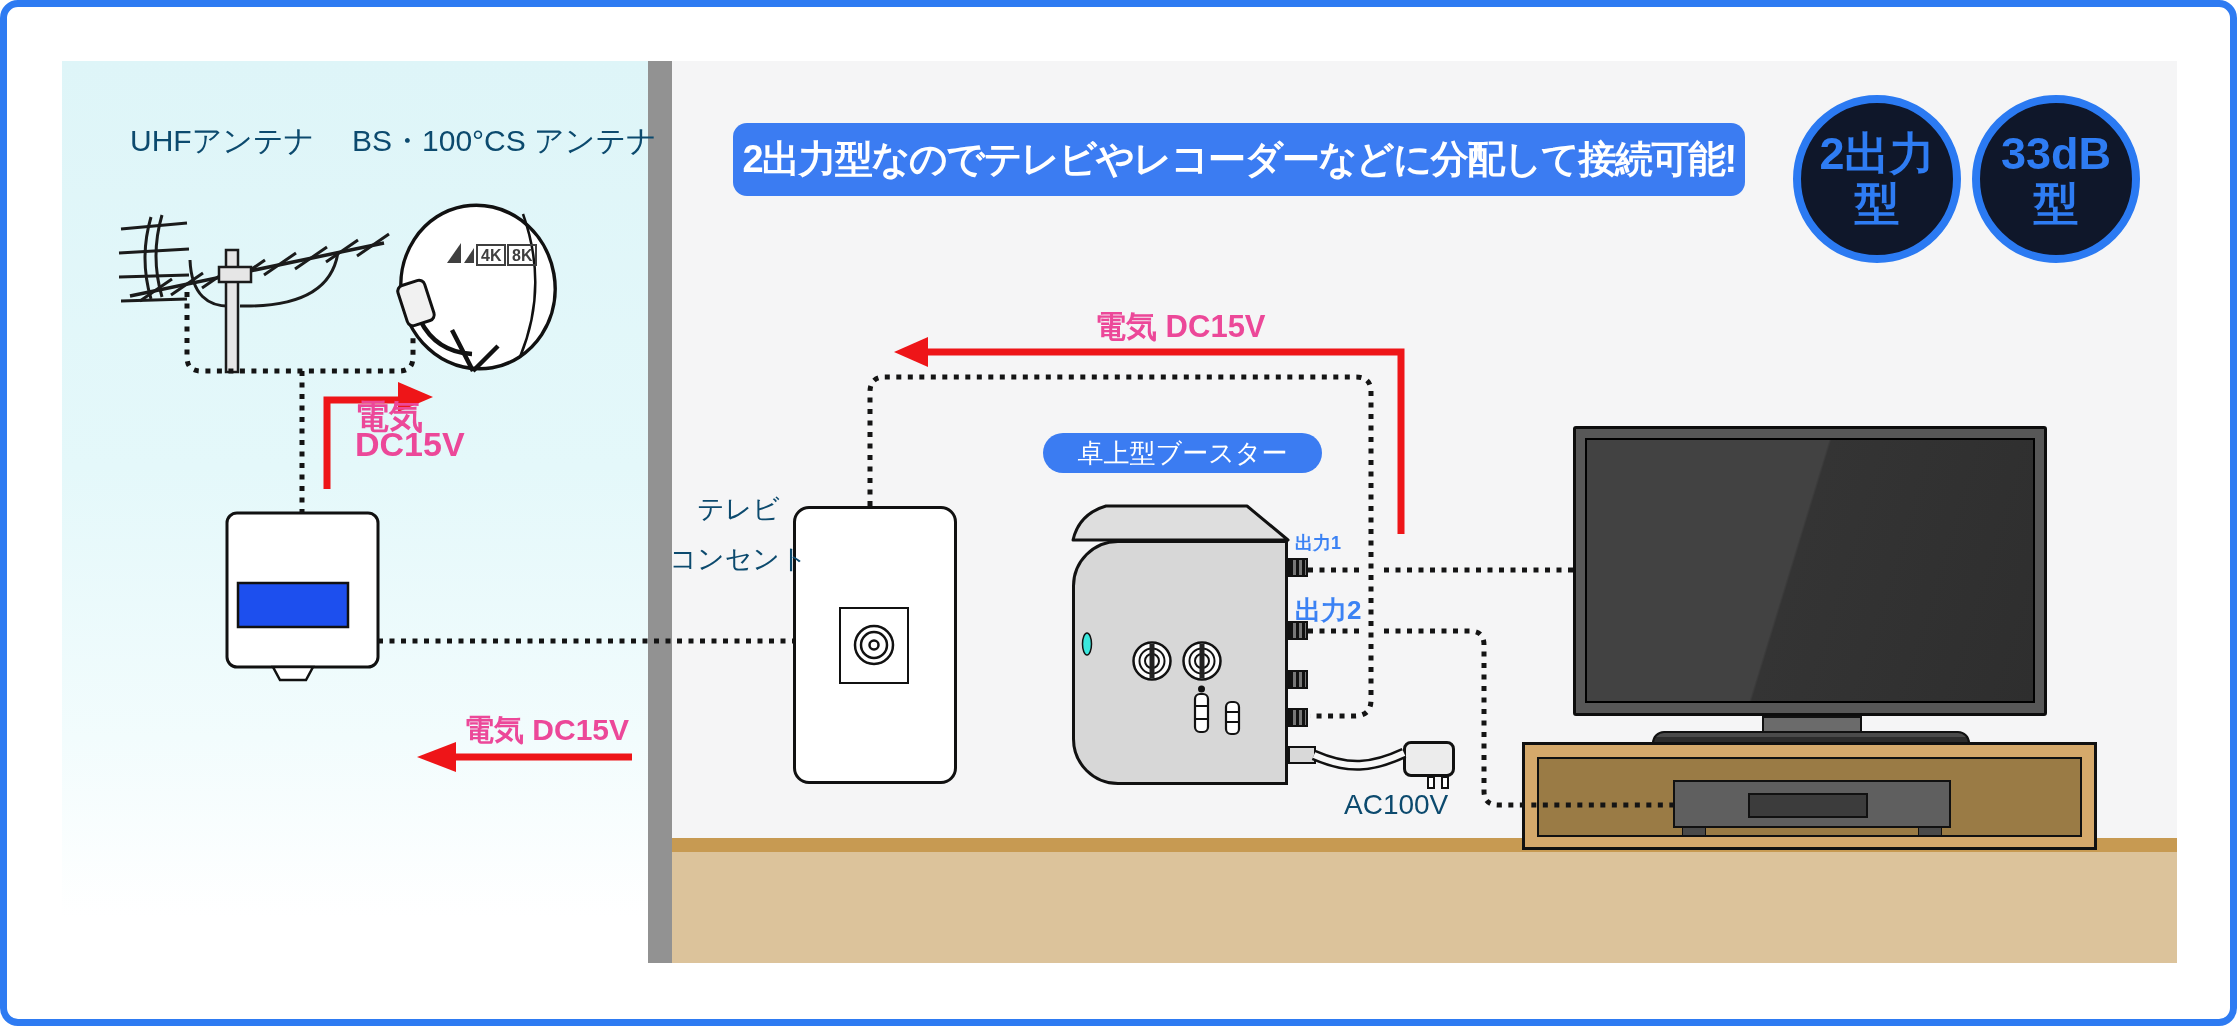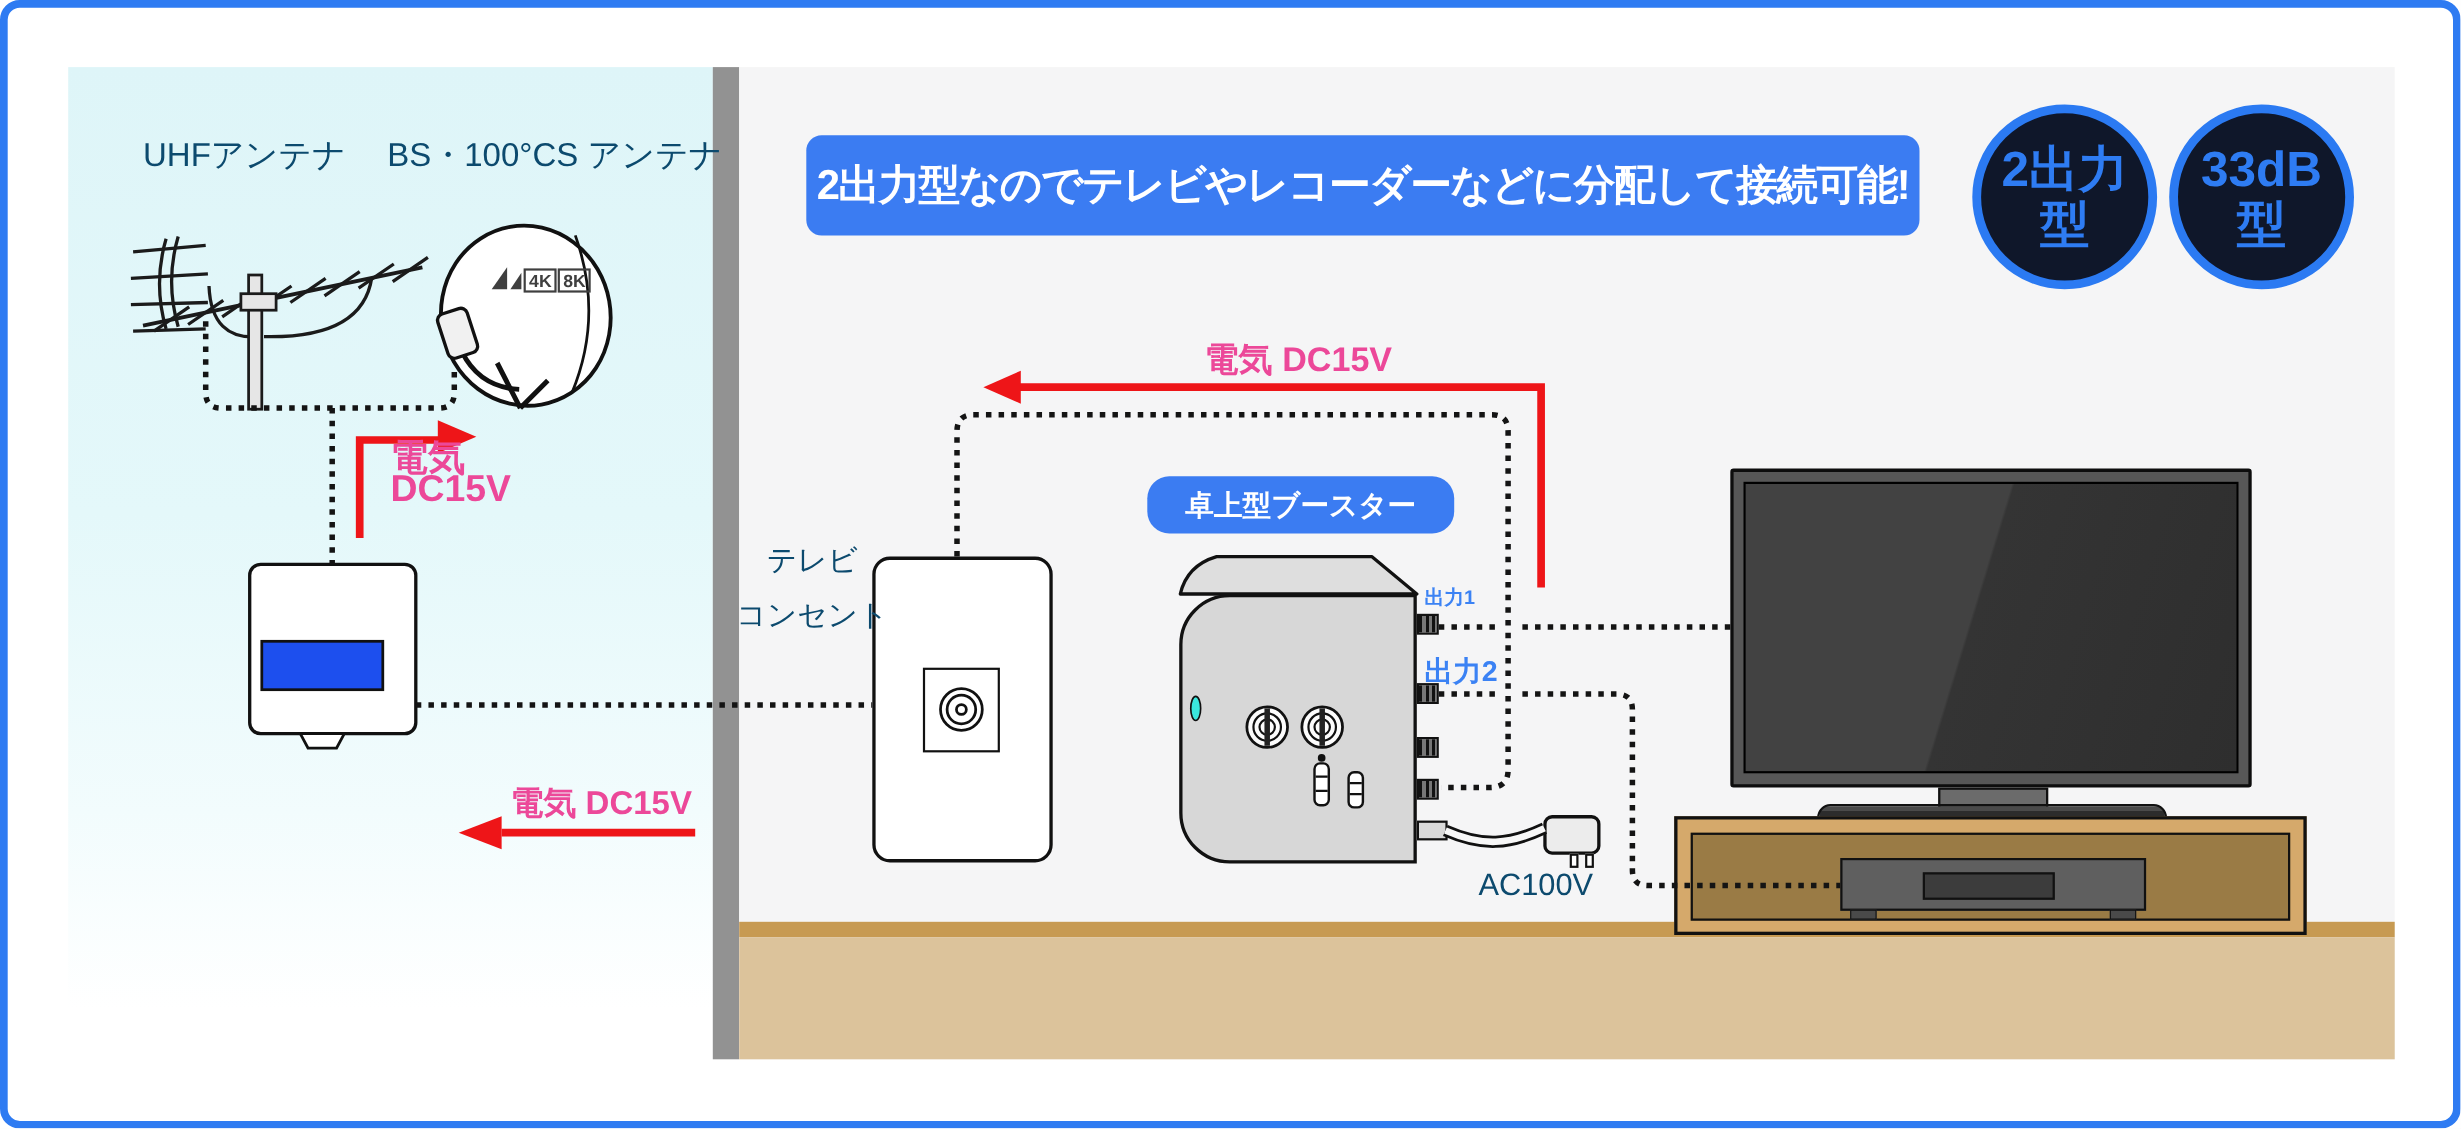--- a/index.html
+++ b/index.html
@@ -9,40 +9,40 @@
   
   #frame{left:0;top:0;width:2237px;height:1026px;border:7px solid #2e7bf2;border-radius:18px;}
   
   #left-panel{left:62px;top:61px;width:586px;height:902px;
       background:linear-gradient(180deg,#def5f8 0%,#e4f8fa 45%,#f2fcfd 75%,#ffffff 95%);}
   #wall-bar{left:648px;top:61px;width:24px;height:902px;background:#929292;}
   #room{left:672px;top:61px;width:1505px;height:902px;background:#f5f5f6;}
   #floor-dark{left:672px;top:838px;width:1505px;height:14px;background:#c79a52;}
   #floor-light{left:672px;top:852px;width:1505px;height:111px;background:#dcc39b;}
   
-  #banner{left:733px;top:123px;width:1012px;height:91px;background:#3b7cf2;border-radius:14px;
+  #banner{left:733px;top:123px;width:1012px;height:73px;background:#3b7cf2;border-radius:14px;
       display:flex;align-items:center;justify-content:center;}
   #banner .txt{color:#fff;font-weight:bold;font-size:38px;letter-spacing:-1.5px;white-space:nowrap;}
   .badge{top:95px;width:168px;height:168px;background:#0f172a;border:8px solid #2b7af2;border-radius:50%;
       display:flex;flex-direction:column;align-items:center;justify-content:center;
       color:#2e7cf3;font-weight:bold;font-size:45px;line-height:50px;text-align:center;}
   #badge1{left:1793px;} #badge2{left:1972px;}
   
   .lbl{color:#0c4a6e;white-space:nowrap;}
   .red{color:#ec4899;font-weight:bold;}
   .blue{color:#3b82f4;font-weight:bold;}
   #uhf-label{left:130px;top:121px;font-size:30px;}
   #bs-label{left:352px;top:121px;font-size:30px;}
   #mixer-label{left:226px;top:694px;font-size:31px;line-height:37px;}
   #power-up-label{left:355px;top:402px;font-size:34px;line-height:28px;}
   #power-left-label{left:464px;top:710px;font-size:30px;}
   #power-top-label{left:1095px;top:306px;font-size:31px;}
   #outlet-label{left:656px;top:484px;width:165px;font-size:27px;line-height:50px;text-align:center;}
-  #booster-badge{left:1043px;top:433px;width:279px;height:52px;background:#3b7cf2;border-radius:20px;
-      display:flex;align-items:center;justify-content:center;color:#fff;font-weight:bold;font-size:26px;}
+  #booster-badge{left:1043px;top:433px;width:279px;height:40px;background:#3b7cf2;border-radius:20px;
+      display:flex;align-items:center;justify-content:center;color:#fff;font-weight:normal;font-size:26px;}
   #out1-label{left:1295px;top:531px;font-size:18px;}
   #out2-label{left:1295px;top:593px;font-size:26px;}
   #ac-label{left:1344px;top:789px;font-size:28px;}
   
   #outlet-plate{left:793px;top:506px;width:164px;height:278px;background:#fff;border:3px solid #111;border-radius:16px;}
   #outlet-square{left:839px;top:607px;width:70px;height:77px;background:#fff;border:2.5px solid #111;}
   #booster-face{left:1072px;top:540px;width:216px;height:245px;background:#d7d7d7;border:3px solid #111;
       border-radius:46px 0 0 46px;}
   .conn{left:1288px;width:20px;height:19px;background:repeating-linear-gradient(90deg,#111 0 3px,#777 3px 6px);
       border:2px solid #111;}

